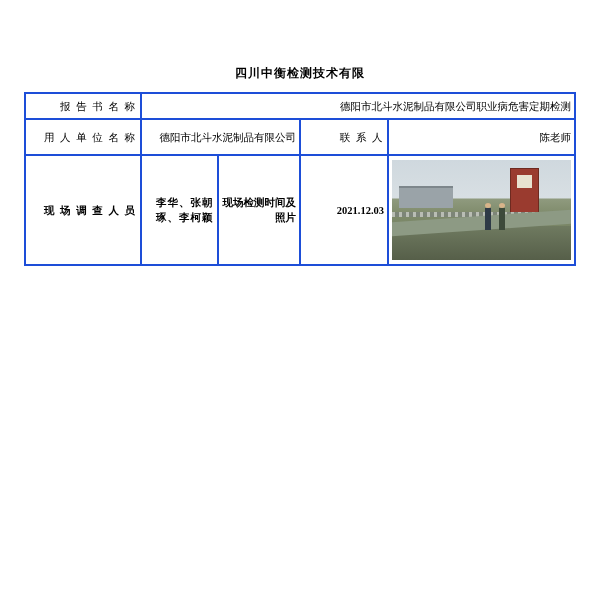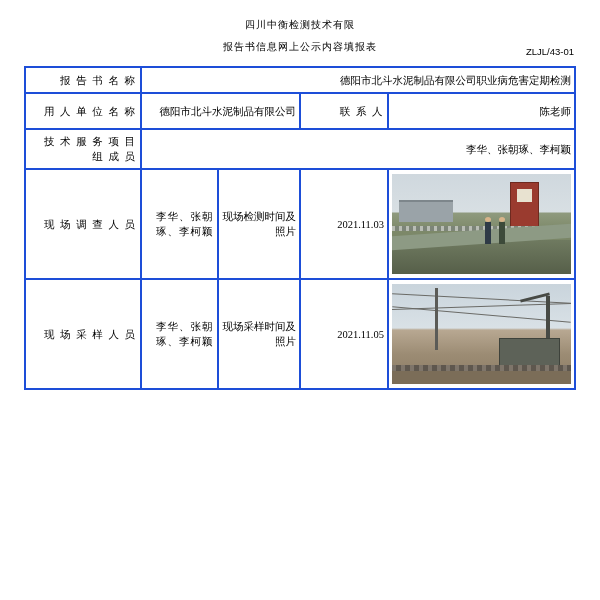--- a/index.html
+++ b/index.html
@@ -12,24 +12,25 @@
   }
   .page {
     width: 600px; height: 600px;
     position: relative;
     padding: 14px 24px 0 24px;
   }
   .title-block {
     text-align: center;
   }
   .title-line {
-    font-size: 10px;
-    font-weight: normal;
+    font-size: 12px;
+    font-weight: bold;
     letter-spacing: 1px;
     line-height: 22px;
+    margin-top: 48px;
   }
   .title-line2-wrap {
     position: relative;
     height: 22px;
   }
   .doc-code {
     position: absolute;
     right: 2px;
     bottom: 1px;
     font-size: 9.5px;
@@ -58,21 +59,21 @@
     font-size: 11px;
   }
   .narrow-name {
     letter-spacing: 1px;
     line-height: 16px;
   }
   .row-h-head { height: 26px; }
   .row-h-unit { height: 36px; }
   .row-h-addr { height: 26px; }
   .row-h-tech { height: 38px; }
-  .row-h-photo { height: 108px; }
+  .row-h-photo { height: 108px; font-weight: bold; }
   .row-h-last { height: 44px; }
 
   .photo-cell {
     padding: 2px;
   }
   .photo {
     width: 100%;
     height: 100px;
     display: block;
     border: 0;
@@ -193,24 +194,20 @@
     background: #6e6454;
   }
 </style>
 </head>
 <body>
 
 <div class="page">
 
   <div class="title-block">
     <div class="title-line">四川中衡检测技术有限</div>
-    <div class="title-line2-wrap">
-      <div class="title-line">报告书信息网上公示内容填报表</div>
-      <div class="doc-code">ZLJL/43-01</div>
-    </div>
   </div>
 
   <table class="main">
     <colgroup>
       <col style="width:21%">
       <col style="width:14%">
       <col style="width:15%">
       <col style="width:16%">
       <col style="width:34%">
     </colgroup>
@@ -222,62 +219,37 @@
     </tr>
 
     <tr class="row-h-unit">
       <td class="label-cell">用 人 单 位 名 称</td>
       <td colspan="2" class="val-big">德阳市北斗水泥制品有限公司</td>
       <td class="label-cell">联 系 人</td>
       <td class="val-big">陈老师</td>
     </tr>
 
 
-    <tr class="row-h-tech">
-      <td class="label-cell">
-        <div>技 术 服 务 项 目</div>
-        <div>组 成 员</div>
-      </td>
-      <td colspan="4">李华、张朝琢、李柯颖</td>
-    </tr>
 
     <tr class="row-h-photo">
       <td class="label-cell">现 场 调 查 人 员</td>
       <td class="narrow-name">李华、张朝琢、李柯颖</td>
       <td>现场检测时间及照片</td>
-      <td>2021.11.03</td>
+      <td>2021.12.03</td>
       <td class="photo-cell">
         <div class="photo ph1">
           <div class="bld"></div>
           <div class="tower"></div>
           <div class="rail"></div>
           <div class="road"></div>
           <div class="ditch"></div>
           <div class="p1"></div>
           <div class="p2"></div>
         </div>
       </td>
     </tr>
 
-    <tr class="row-h-photo">
-      <td class="label-cell">现 场 采 样 人 员</td>
-      <td class="narrow-name">李华、张朝琢、李柯颖</td>
-      <td>现场采样时间及照片</td>
-      <td>2021.11.05</td>
-      <td class="photo-cell">
-        <div class="photo ph2">
-          <div class="wire1"></div>
-          <div class="wire2"></div>
-          <div class="wire3"></div>
-          <div class="mast"></div>
-          <div class="crane"></div>
-          <div class="mach"></div>
-          <div class="rail2"></div>
-          <div class="grnd"></div>
-        </div>
-      </td>
-    </tr>
 
 
 
   </tbody>
     </table>
 </div>
 
 </body></html>

